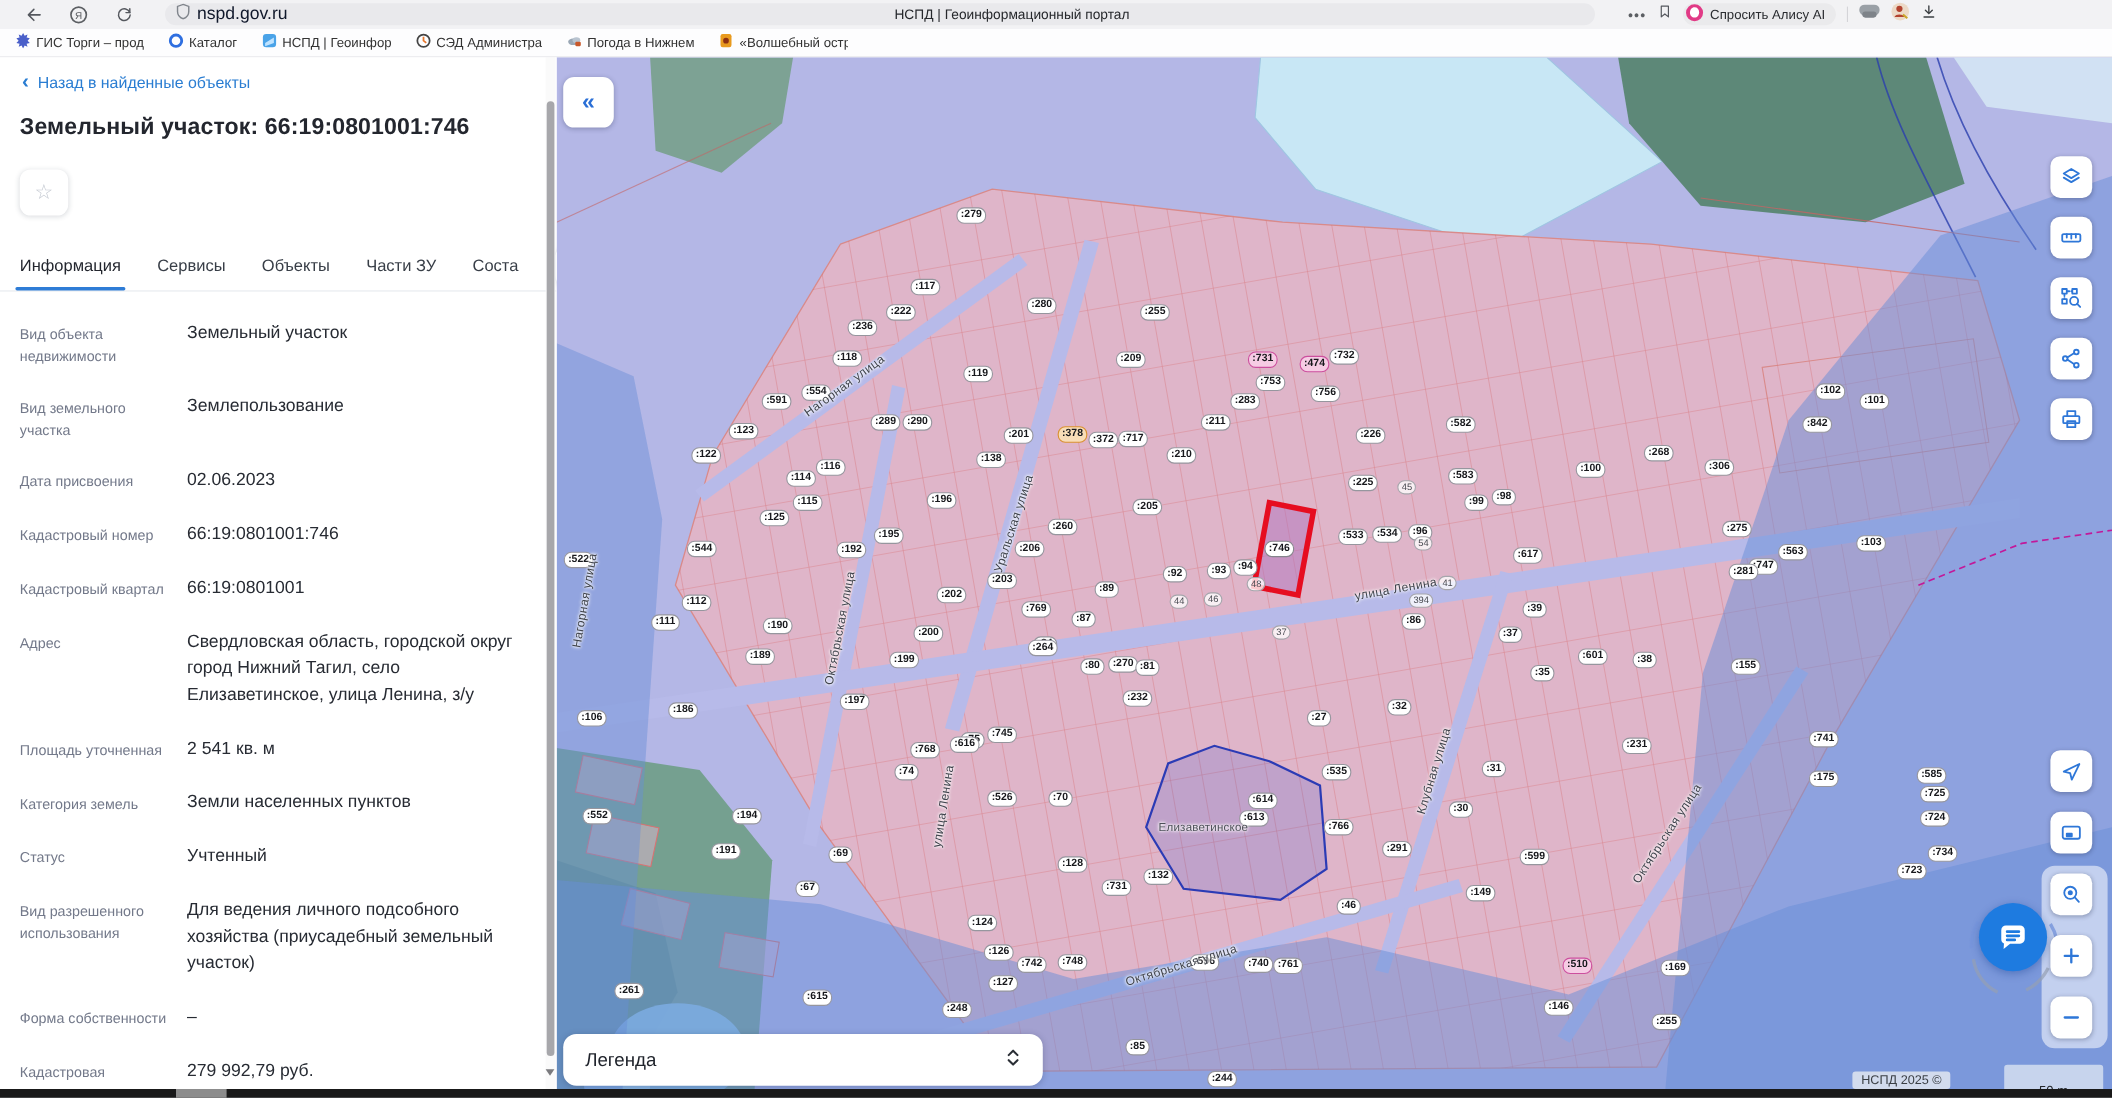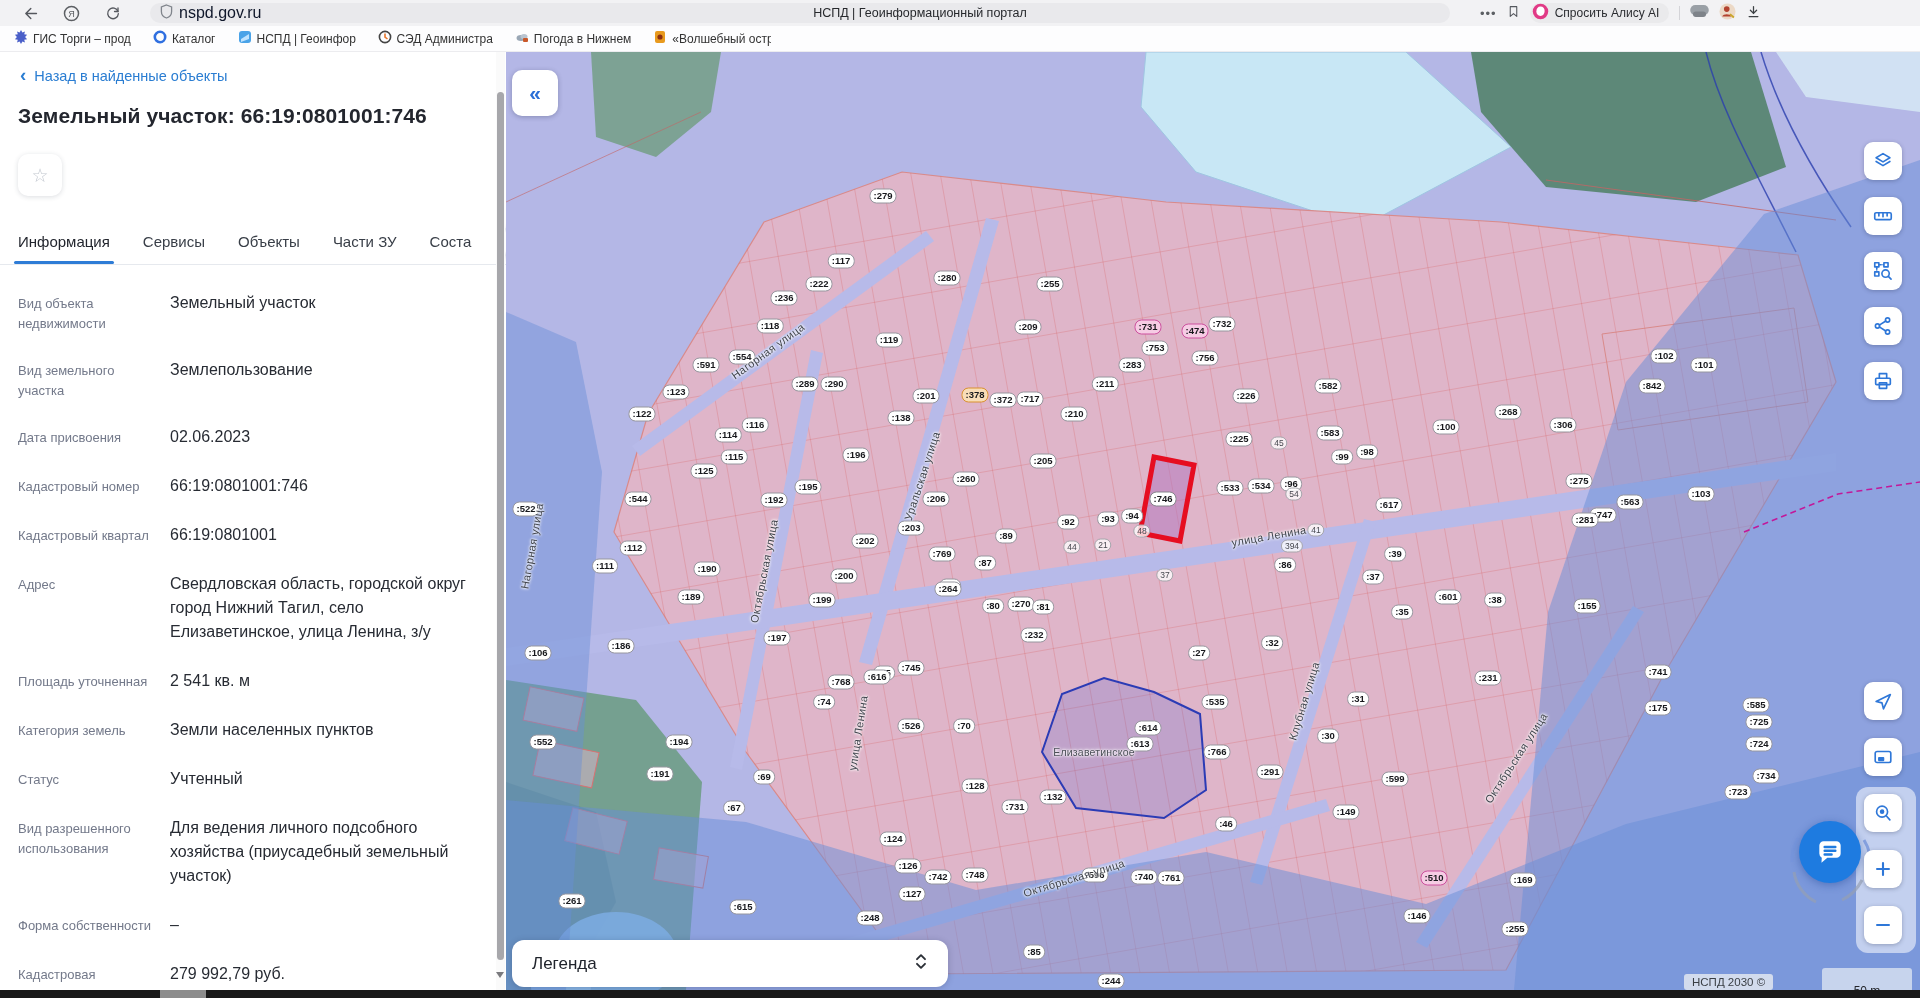--- a/index.html
+++ b/index.html
@@ -448,21 +448,21 @@
       <span class="pill" style="left: 66px; top: 849px;">:261</span>
       <span class="pill" style="left: 237px; top: 855px;">:615</span>
       <span class="pill" style="left: 528px; top: 900px;">:85</span>
       <span class="pill" style="left: 605px; top: 929px;">:244</span>
       <span class="pill" style="left: 364px; top: 842px; margin-top: 24px;">:248</span>
       <span class="pill" style="left: 1260px; top: 724px;">:734</span>
       <span class="pill g" style="left: 773px; top: 391px;">45</span>
       <span class="pill g" style="left: 788px; top: 442px;">54</span>
       <span class="pill g" style="left: 810px; top: 478px;">41</span>
       <span class="pill g" style="left: 636px; top: 479px;">48</span>
-      <span class="pill g" style="left: 597px; top: 493px;">21</span>
+      <span class="pill g" style="left: 597px; top: 493px;">46</span>
       <span class="pill g" style="left: 566px; top: 495px;">44</span>
       <span class="pill g" style="left: 773px; top: 494px; margin-left: 13px;">394</span>
       <span class="pill g" style="left: 659px; top: 523px;">37</span>
       <div class="street" style="left: 262px; top: 299px; transform: translate(-50%, -50%) rotate(-36deg);">Нагорная улица</div>
       <div class="street" style="left: 26px; top: 494px; transform: translate(-50%, -50%) rotate(-80deg);">Нагорная улица</div>
       <div class="street" style="left: 258px; top: 519px; transform: translate(-50%, -50%) rotate(-79deg);">Октябрьская улица</div>
       <div class="street" style="left: 352px; top: 681px; transform: translate(-50%, -50%) rotate(-81deg);">улица Ленина</div>
       <div class="street" style="left: 416px; top: 424px; transform: translate(-50%, -50%) rotate(-72deg);">Уральская улица</div>
       <div class="street" style="left: 763px; top: 484px; transform: translate(-50%, -50%) rotate(-10deg);">улица Ленина</div>
       <div class="street" style="left: 798px; top: 649px; transform: translate(-50%, -50%) rotate(-73deg);">Клубная улица</div>
@@ -499,21 +499,21 @@
       <svg width="14" height="17" viewBox="0 0 14 17" fill="none" stroke="#2b2f36" stroke-width="1.9" stroke-linecap="round" stroke-linejoin="round">
           <path d="M3 6.2L7 2.2l4 4M3 10.8l4 4 4-4"></path>
         </svg>
     </span>
   </div>
 
   <div class="scalebar">
     <div class="txt">50 m</div>
     <div class="brk"></div>
   </div>
-  <div class="copyright">НСПД 2030 ©</div>
+  <div class="copyright">НСПД 2025 ©</div>
 <div class="ctrl" style="top: 90px;">
       <span style="display: flex;">
         <svg width="22" height="22" viewBox="0 0 24 24" fill="none" stroke="#2e77d8" stroke-width="1.8" stroke-linecap="round" stroke-linejoin="round">
           <path d="M12 4l7.5 4.5L12 13 4.5 8.5z"></path>
           <path d="M4.5 12.5L12 17l7.5-4.5"></path>
         </svg>
       </span>
     </div>
     <div class="ctrl" style="top: 145px;">
       <span style="display: flex;">

